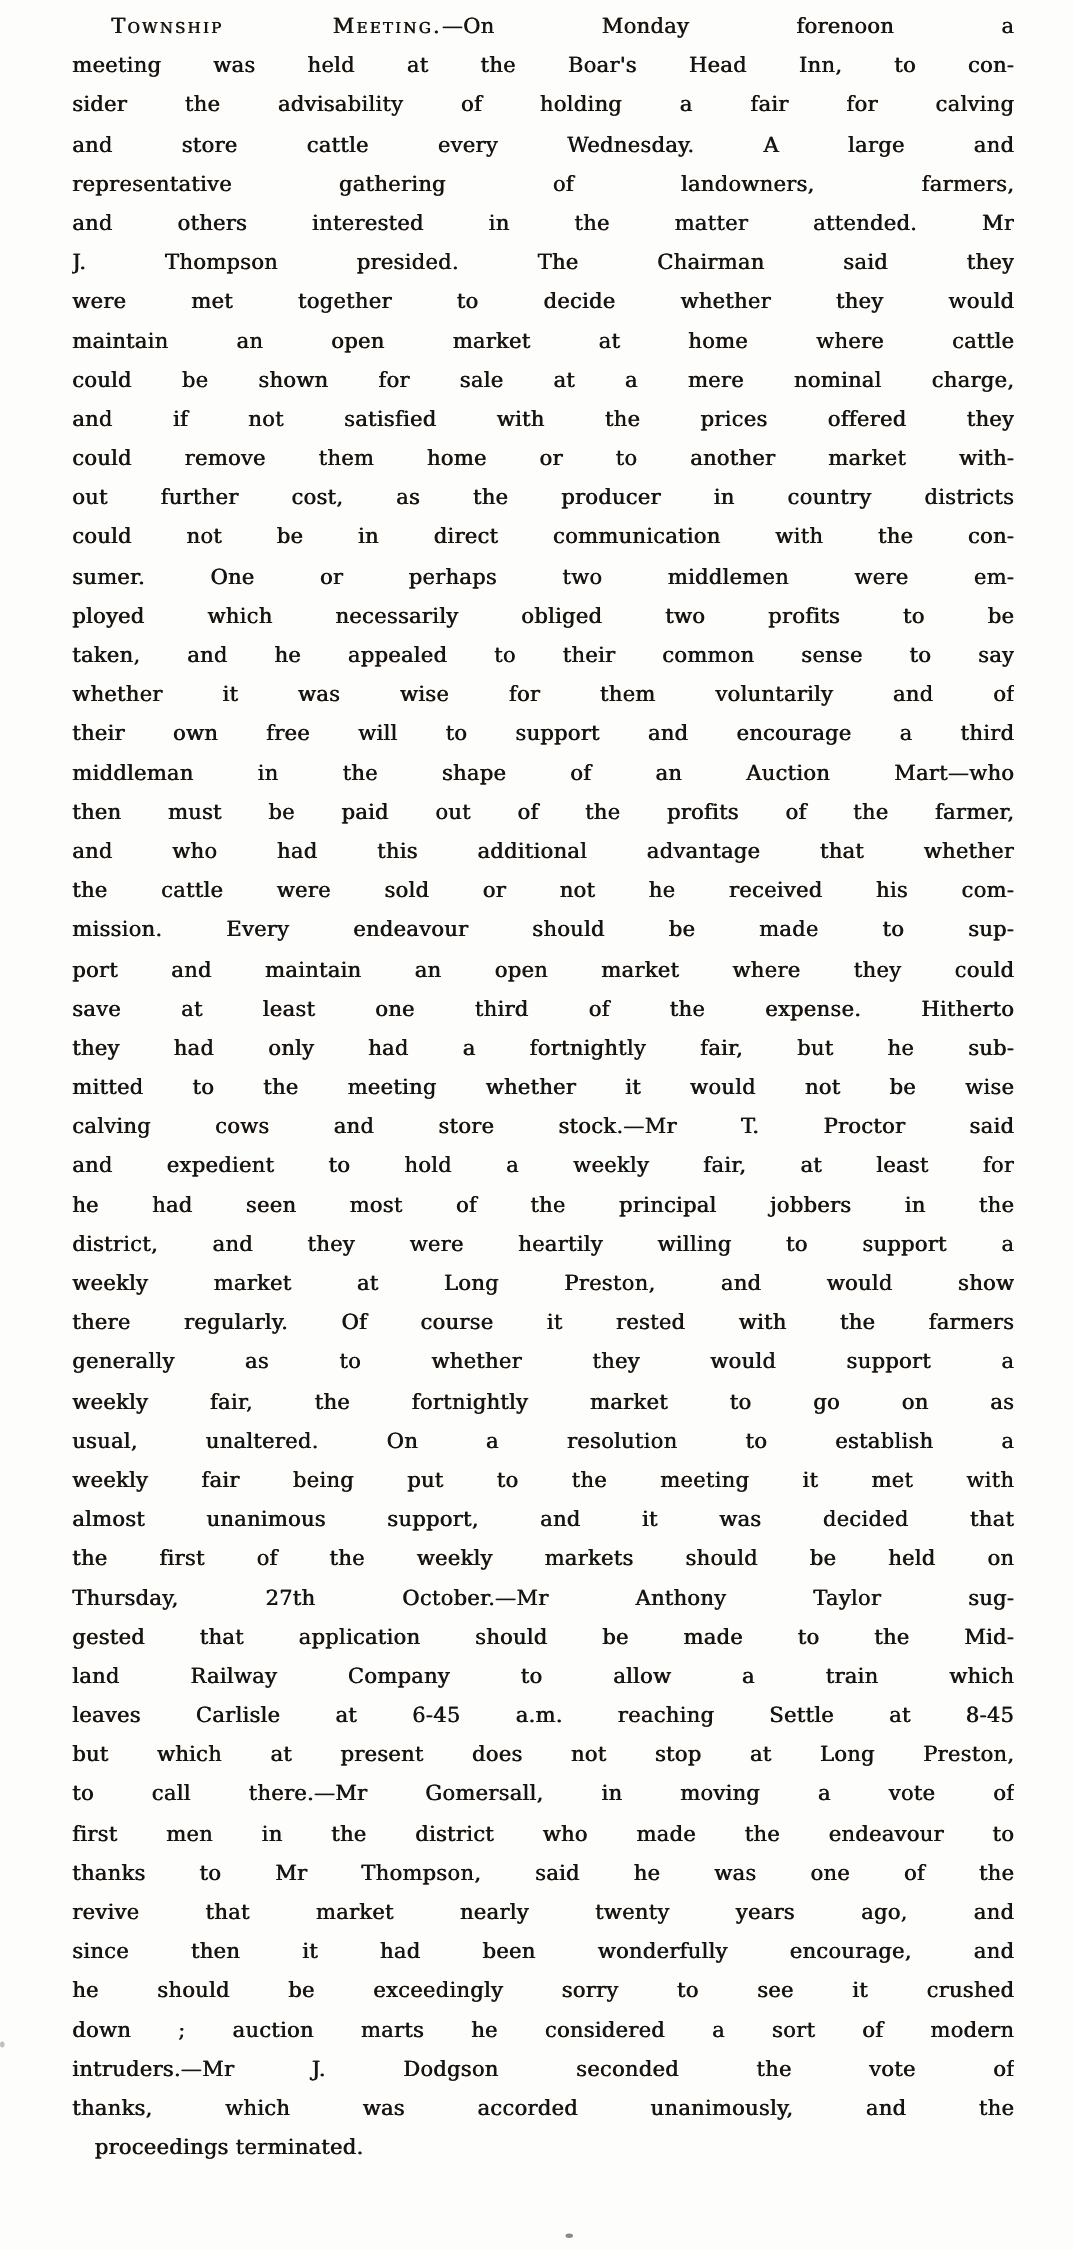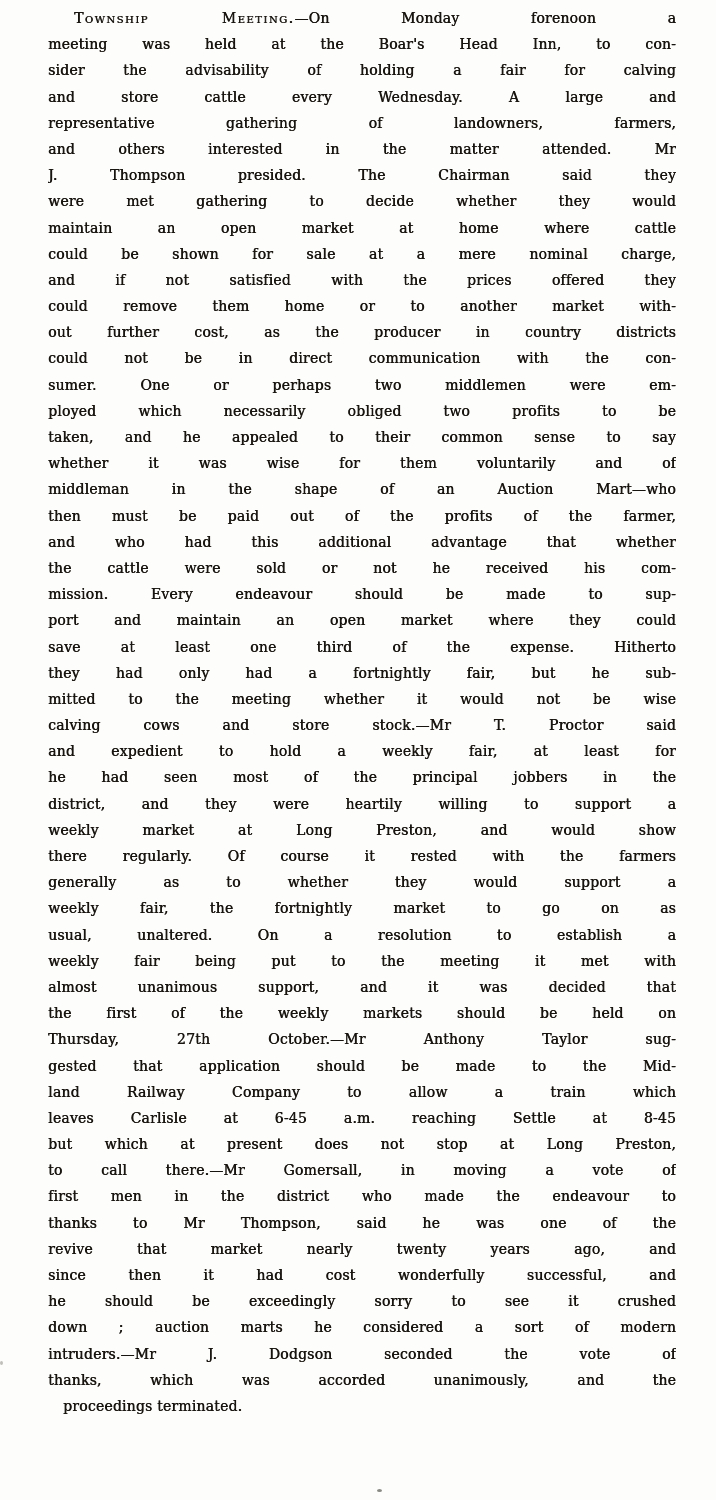--- a/index.html
+++ b/index.html
@@ -70,31 +70,32 @@
 <div class="page">
   <div class="article">
     <div class="line first"><span class="smallcaps">Township Meeting.</span><span>—On Monday forenoon a</span></div>
     <div>
         <div class="line">meeting was held at the Boar's Head Inn, to con-</div>
         <div class="line">sider the advisability of holding a fair for calving</div>
         <div class="line">and store cattle every Wednesday.  A large and</div>
         <div class="line">representative gathering of landowners, farmers,</div>
         <div class="line">and others interested in the matter attended.  Mr</div>
         <div class="line">J. Thompson presided.  The Chairman said they</div>
-        <div class="line">were met gathering to decide whether they would</div>
+        <div class="line">were met together to decide whether they would</div>
         <div class="line">maintain an open market at home where cattle</div>
         <div class="line">could be shown for sale at a mere nominal charge,</div>
         <div class="line">and if not satisfied with the prices offered they</div>
         <div class="line">could remove them home or to another market with-</div>
         <div class="line">out further cost, as the producer in country districts</div>
         <div class="line">could not be in direct communication with the con-</div>
         <div class="line">sumer.  One or perhaps two middlemen were em-</div>
         <div class="line">ployed which necessarily obliged two profits to be</div>
         <div class="line">taken, and he appealed to their common sense to say</div>
         <div class="line">whether it was wise for them voluntarily and of</div>
+        <div class="line">their own free will to support and encourage a third</div>
         <div class="line">middleman in the shape of an Auction Mart—who</div>
         <div class="line">then must be paid out of the profits of the farmer,</div>
         <div class="line">and who had this additional advantage that whether</div>
         <div class="line">the cattle were sold or not he received his com-</div>
         <div class="line">mission.  Every endeavour should be made to sup-</div>
         <div class="line">port and maintain an open market where they could</div>
         <div class="line">save at least one third of the expense.  Hitherto</div>
         <div class="line">they had only had a fortnightly fair, but he sub-</div>
         <div class="line">mitted to the meeting whether it would not be wise</div>
         <div class="line">calving cows and store stock.—Mr T. Proctor said</div>
@@ -111,21 +112,21 @@
         <div class="line">the first of the weekly markets should be held on</div>
         <div class="line">Thursday, 27th October.—Mr Anthony Taylor sug-</div>
         <div class="line">gested that application should be made to the Mid-</div>
         <div class="line">land Railway Company to allow a train which</div>
         <div class="line">leaves Carlisle at 6-45 a.m. reaching Settle at 8-45</div>
         <div class="line">but which at present does not stop at Long Preston,</div>
         <div class="line">to call there.—Mr Gomersall, in moving a vote of</div>
         <div class="line">first men in the district who made the endeavour to</div>
         <div class="line">thanks to Mr Thompson, said he was one of the</div>
         <div class="line">revive that market nearly twenty years ago, and</div>
-        <div class="line">since then it had cost wonderfully successful, and</div>
+        <div class="line">since then it had been wonderfully encourage, and</div>
         <div class="line">he should be exceedingly sorry to see it crushed</div>
         <div class="line">down ; auction marts he considered a sort of modern</div>
         <div class="line">intruders.—Mr J. Dodgson seconded the vote of</div>
         <div class="line">thanks, which was accorded unanimously, and the</div>
         <div class="line last">proceedings terminated.</div>
       </div>
   </div>
   <div class="speck bottom-center"></div>
   <div class="speck left-edge"></div>
 </div>

